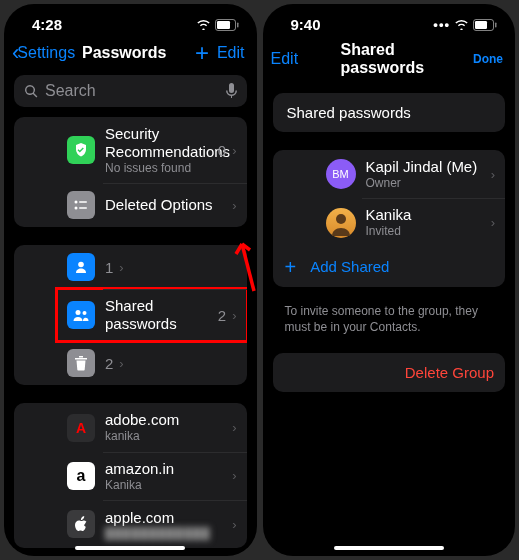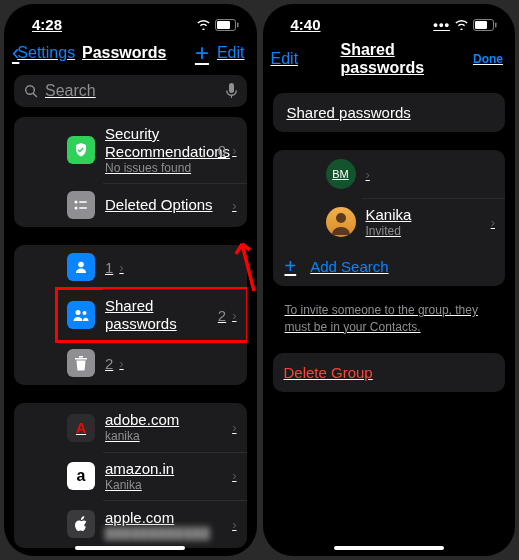--- a/index.html
+++ b/index.html
@@ -11,21 +11,20 @@
       gap: 6px;
       padding: 4px;
     }
     .phone {
       width: 254px;
       height: 552px;
       background: #000;
       border-radius: 30px;
       position: relative;
       overflow: hidden;
-      text-decoration: underline;
     }
     .status-bar {
       display: flex;
       justify-content: space-between;
       align-items: center;
       padding: 12px 18px 4px 28px;
       font-size: 15px;
       font-weight: 600;
     }
     .status-right { display: flex; gap: 4px; align-items: center; font-size: 13px; }
@@ -125,21 +124,21 @@
       align-items: center;
       gap: 14px;
       padding: 10px 12px;
       color: #0a84ff;
       font-size: 15px;
     }
     .footer-text { color: #8e8e93; font-size: 12px; padding: 16px 12px 0; line-height: 1.35; }
     .delete-row {
       background: #1c1c1e;
       border-radius: 10px;
-      text-align: left;
+      text-align: right;
       padding: 11px;
       color: #ff453a;
       font-size: 15px;
       margin-top: 0;
     }
     .home-indicator {
       position: absolute;
       bottom: 6px;
       left: 50%;
       transform: translateX(-50%);
@@ -326,21 +325,21 @@
   <svg class="arrow-overlay" style="left:230px;top:232px" width="30" height="60" viewBox="0 0 30 60">
     <path d="M20 55 L 8 8" stroke="#ff0000" stroke-width="3.5" fill="none"></path>
     <path d="M8 8 L 2 18 M8 8 L 16 14" stroke="#ff0000" stroke-width="3.5" fill="none"></path>
   </svg>
 
   <div class="home-indicator"></div>
 </div>
 
 <div class="phone">
   <div class="status-bar">
-    <span>4:40</span>
+    <span>9:40</span>
     <span class="status-right">
       <span style="letter-spacing:1px">•••</span>
       <svg width="15" height="11" viewBox="0 0 15 11" fill="#fff">
           <path d="M7.5 9.5a1.2 1.2 0 100 2.4 1.2 1.2 0 000-2.4zM4.9 7.2a3.7 3.7 0 015.2 0l1-1a5.1 5.1 0 00-7.2 0l1 1zM2.3 4.6a7.4 7.4 0 0110.4 0l1-1a8.8 8.8 0 00-12.4 0l1 1z"></path>
         </svg>
       <svg width="24" height="12" viewBox="0 0 24 12">
           <rect x="0.5" y="0.5" width="20" height="11" rx="2.5" fill="none" stroke="#fff" stroke-opacity="0.5"></rect>
           <rect x="2" y="2" width="12" height="8" rx="1.3" fill="#fff"></rect>
           <rect x="22" y="3.5" width="1.5" height="5" rx="0.75" fill="#fff" fill-opacity="0.5"></rect>
         </svg>
@@ -360,22 +359,26 @@
   <div class="content" style="margin-top:10px">
     <div class="section">
       <div class="input-row">
         <span>Shared passwords</span>
       </div>
     </div>
 
     <div class="section">
       <div class="row-group">
         <div class="row tall">
-          <div class="avatar" style="background:#14532d;color:#fff">
+          <div class="avatar" style="background:#8b5cf6;color:#fff">
             <span>BM</span>
+          </div>
+          <div class="row-text">
+            <div class="row-label">Kapil Jindal (Me)</div>
+            <div class="row-sub">Owner</div>
           </div>
           <div class="row-trailing">
               <span class="chevron">›</span>
             </div>
         </div>
         <div class="row tall">
           <div class="avatar" style="background:linear-gradient(#f2b14a,#d88a2a)">
             <svg width="30" height="30" viewBox="0 0 30 30">
                 <circle cx="15" cy="11" r="5" fill="#5a3a1a"></circle>
                 <path d="M6 28c0-5 4-8 9-8s9 3 9 8z" fill="#5a3a1a"></path>
@@ -384,21 +387,21 @@
           <div class="row-text">
             <div class="row-label">Kanika</div>
             <div class="row-sub">Invited</div>
           </div>
           <div class="row-trailing">
               <span class="chevron">›</span>
             </div>
         </div>
         <div class="add-people-row">
           <span class="plus" style="font-size:20px">+</span>
-          <span>Add Search</span>
+          <span>Add Shared</span>
         </div>
       </div>
       <div class="footer-text">To invite someone to the group, they must be in your Contacts.</div>
     </div>
 
     <div class="delete-row">
       <span>Delete Group</span>
     </div>
   </div>
 

